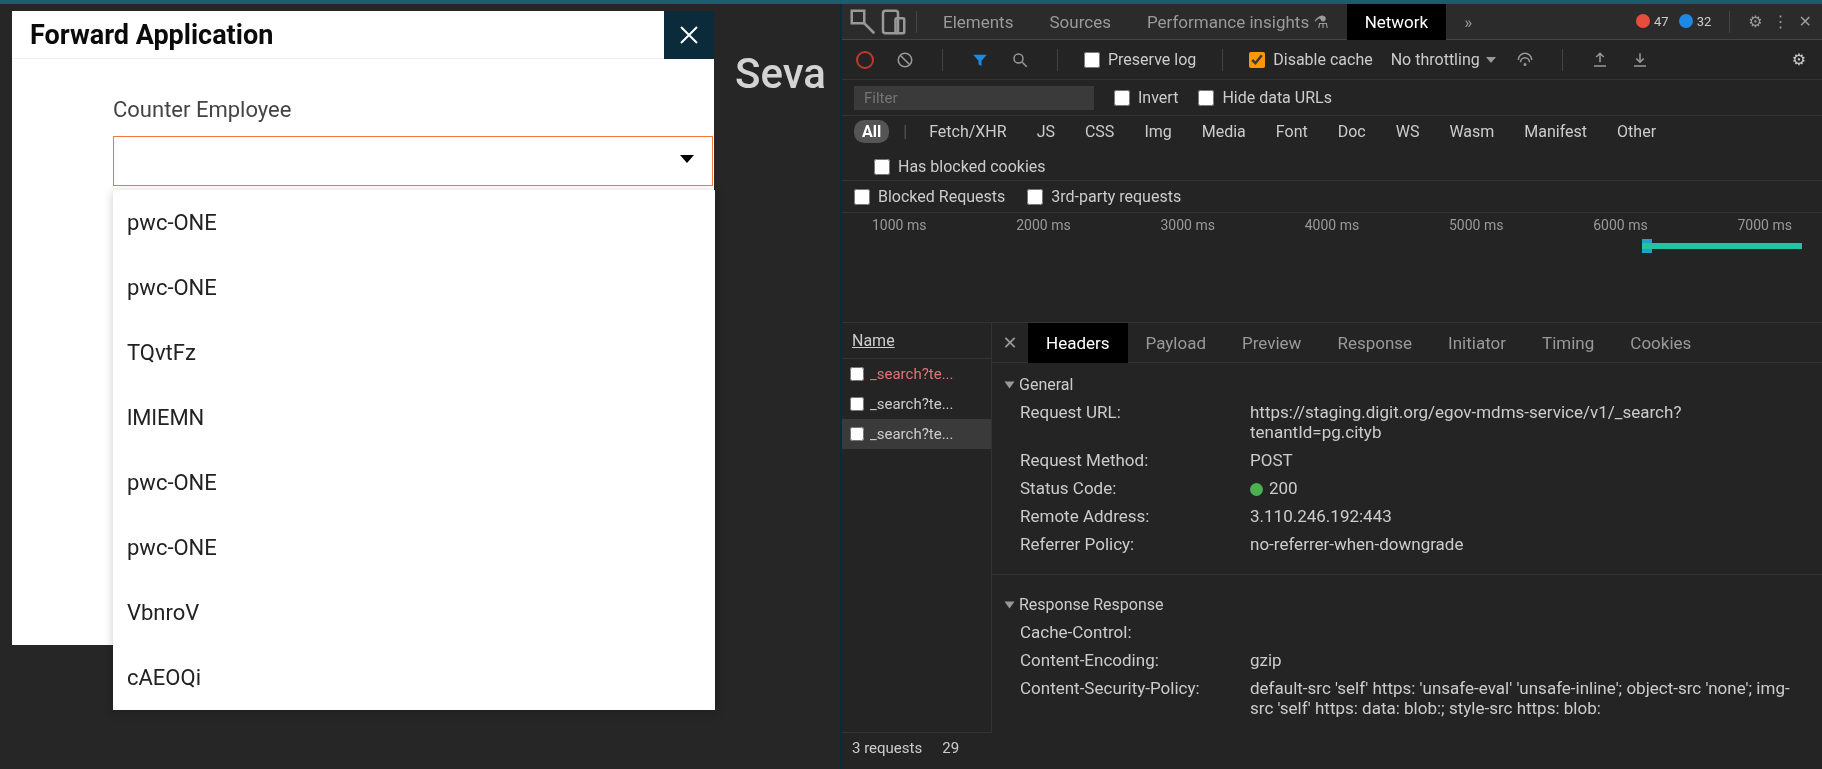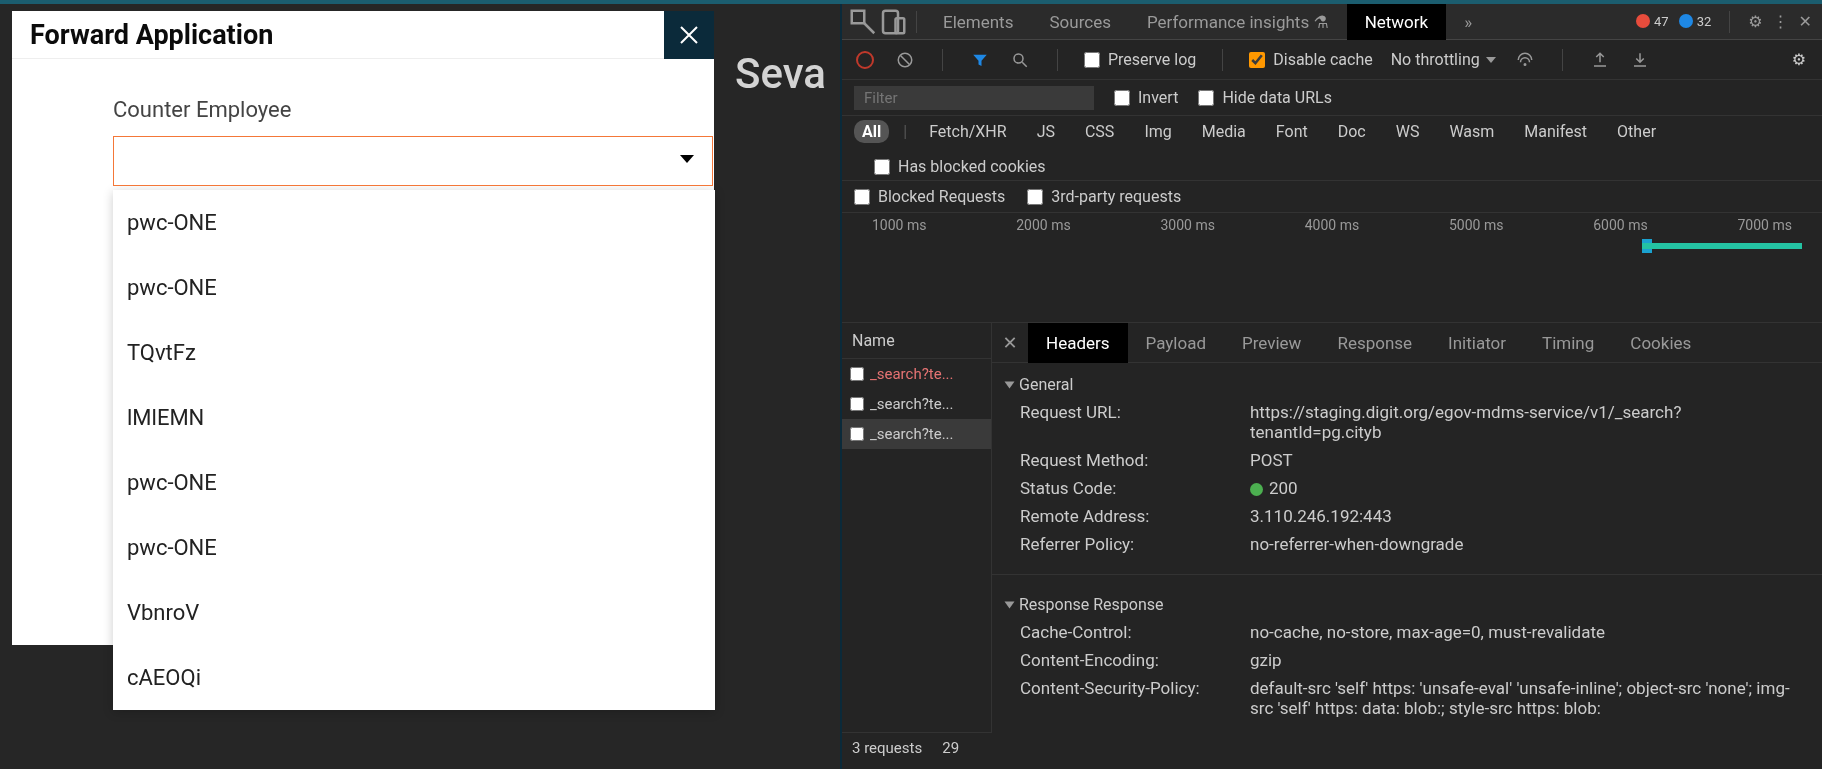--- a/index.html
+++ b/index.html
@@ -58,21 +58,21 @@
 .type-pill.active{background:#555;border-radius:10px;color:#fff;font-weight:bold;}
 .blocked-row{display:flex;align-items:center;gap:22px;padding:6px 12px;border-bottom:1px solid #333;}
 
 .timeline{height:110px;border-bottom:1px solid #333;position:relative;background:#242424;}
 .tl-labels{display:flex;justify-content:space-between;padding:4px 30px 0 30px;font-size:14px;color:#999;}
 .tl-bar{position:absolute;right:20px;top:30px;height:6px;width:160px;background:#24c3a3;}
 .tl-handle{position:absolute;right:170px;top:26px;width:10px;height:14px;background:#1aa2d0;}
 
 .dt-body{display:flex;height:440px;}
 .req-list{width:150px;border-right:1px solid #333;background:#242424;}
-.req-list-header{padding:8px 10px;font-size:16px;color:#ccc;border-bottom:1px solid #333;}
+.req-list-header{padding:8px 10px;font-size:16px;color:#ccc;border-bottom:1px solid #333;text-decoration:underline;}
 .req-row{display:flex;align-items:center;gap:6px;padding:6px 8px;font-size:15px;cursor:pointer;}
 .req-row input{width:14px;height:14px;}
 .req-row.sel{background:#3a3a3a;}
 .req-row.first .req-name{color:#e57373;}
 .req-row:not(.first) .req-name{color:#ccc;}
 .req-footer{position:absolute;bottom:0;left:0;width:150px;padding:6px 10px;font-size:15px;color:#ccc;border-top:1px solid #333;background:#242424;display:flex;gap:20px;}
 
 .detail{flex:1;background:#242424;overflow:hidden;}
 .detail-tabs{height:40px;display:flex;align-items:center;border-bottom:1px solid #333;}
 .dtab-x{width:36px;text-align:center;color:#999;cursor:pointer;font-size:18px;}
@@ -333,21 +333,20 @@
           </div>
       </div>
       <div class="sec-divider"></div>
       <div class="section">
         <div class="sec-head">
             <span class="tri"></span>
             <span>Response Response</span>
           </div>
         <div class="kv">
             <span class="k">Cache-Control:</span>
-            <span class="v">no-cache, no-store, max-age=0, must-revalidate</span>
           </div>
         <div class="kv">
             <span class="k">Content-Encoding:</span>
             <span class="v">gzip</span>
           </div>
         <div class="kv">
             <span class="k">Content-Security-Policy:</span>
             <span class="v">default-src 'self' https: 'unsafe-eval' 'unsafe-inline'; object-src 'none'; img-src 'self' https: data: blob:; style-src https: blob:</span>
           </div>
       </div>

